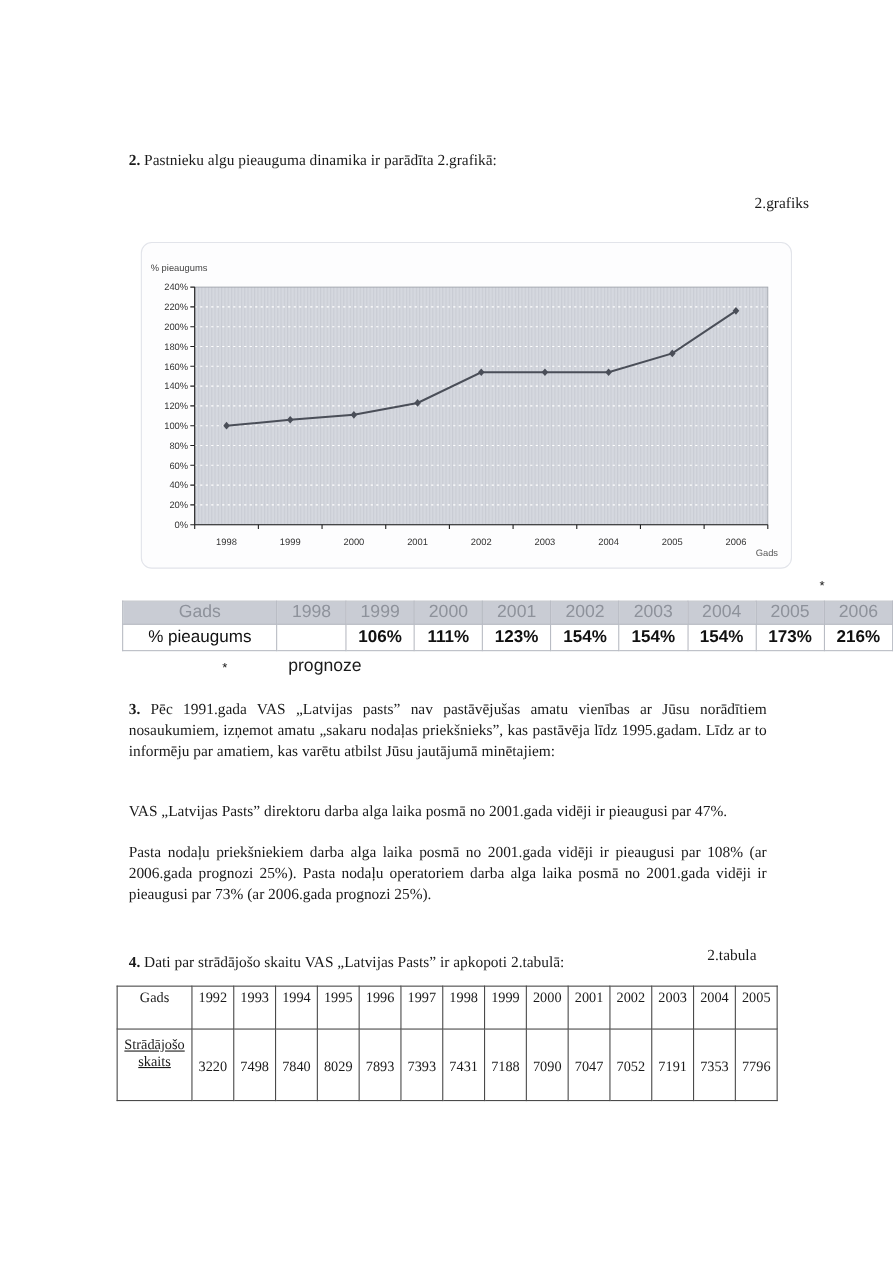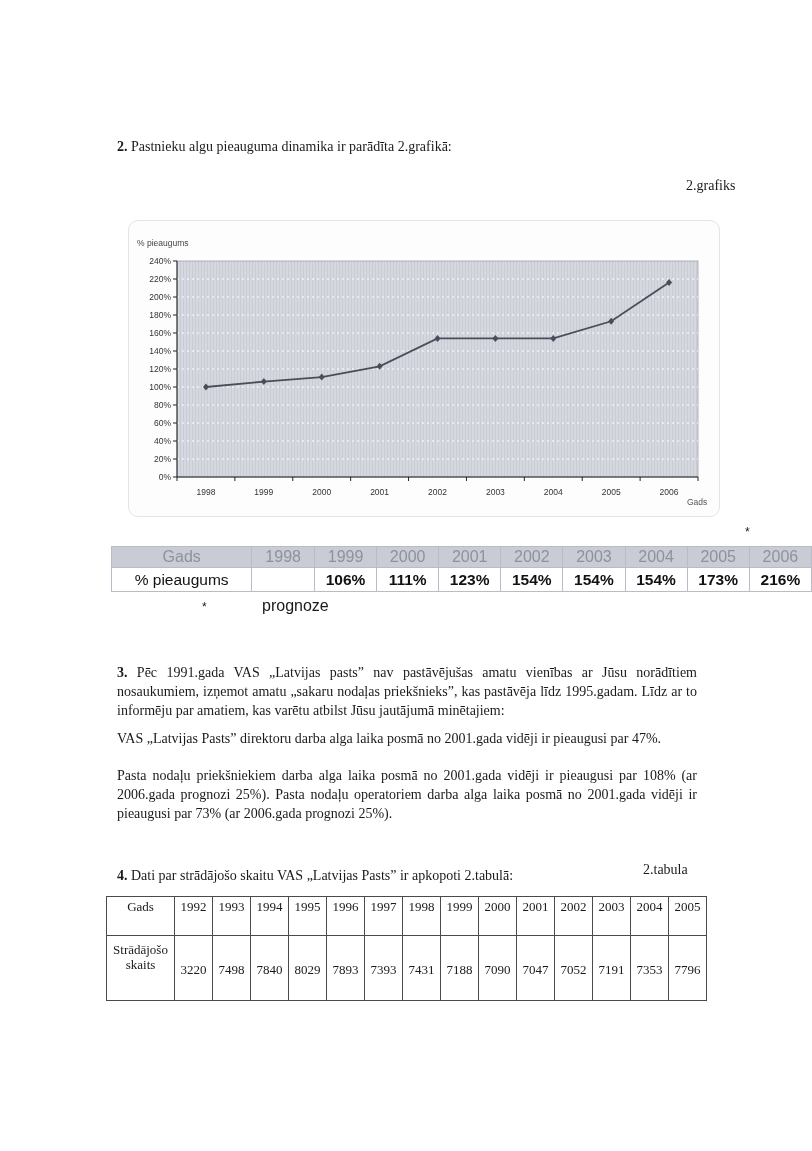--- a/index.html
+++ b/index.html
@@ -20,34 +20,34 @@
                    font-family:"Liberation Sans", sans-serif; }
   #summary-table td { border:1px solid #b9bcc4; height:21px; padding:0 6px; text-align:center; font-size:15.5px; }
   #summary-table tr.hdr td { background:#c9ccd4; color:#8e929b; height:20px; font-size:16px; }
   #summary-table tr.val td { font-weight:bold; color:#111; height:23px; }
   #summary-table tr.val td.lbl { font-weight:normal; }
   #star-top { left:745px; top:525px; font-family:"Liberation Sans",sans-serif; font-size:12px; }
   #star-note { left:202px; top:600px; font-family:"Liberation Sans",sans-serif; font-size:12px; }
   #prognoze { left:262px; top:597px; font-family:"Liberation Sans",sans-serif; font-size:16px; }
 
   .para { left:117px; width:580px; text-align:justify; }
-  #p3 { top:636px;margin-top:27px; }
+  #p3 { top:636px; }
   #p3a { top:729px; }
   #p3b { top:766px; }
   #p4 { top:866px; }
   #table-caption { left:643px; top:860px; }
 
   #staff-table { position:absolute; left:106px; top:896px; border-collapse:collapse;
                  font-family:"Liberation Serif", serif; font-size:13px; }
   #staff-table td { border:1px solid #4a4a4a; text-align:center; padding:0; }
   #staff-table tr.hdr td { height:36px; vertical-align:top; padding-top:2px; }
   #staff-table tr.val td { height:58px; vertical-align:middle; padding-top:4px; }
   #staff-table td.lbl { width:67px; }
   #staff-table td.c { width:37px; }
-  #staff-table tr.val td.lbl { vertical-align:top; padding-top:6px; line-height:15px; }
+  #staff-table tr.val td.lbl { vertical-align:top; padding-top:6px; line-height:15px;text-decoration:underline; }
 </style>
 </head>
 <body>
 
 <div id="heading2" class="abs serif">
   <b>2.</b><span> Pastnieku algu pieauguma dinamika ir parādīta 2.grafikā:</span>
 </div>
 <div id="chart-caption" class="abs serif">2.grafiks</div>
 
 <div id="chart-frame" class="abs">

